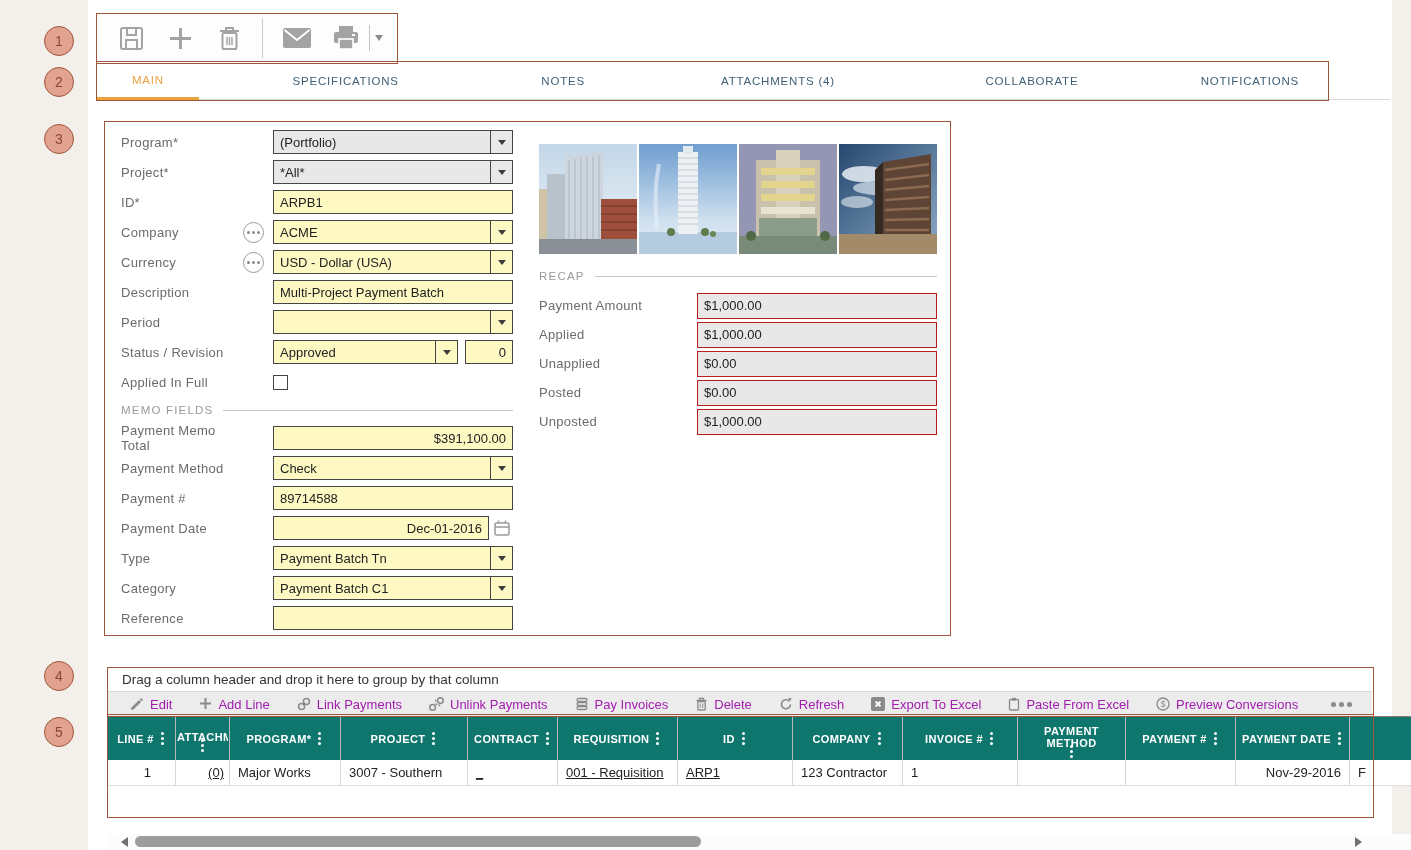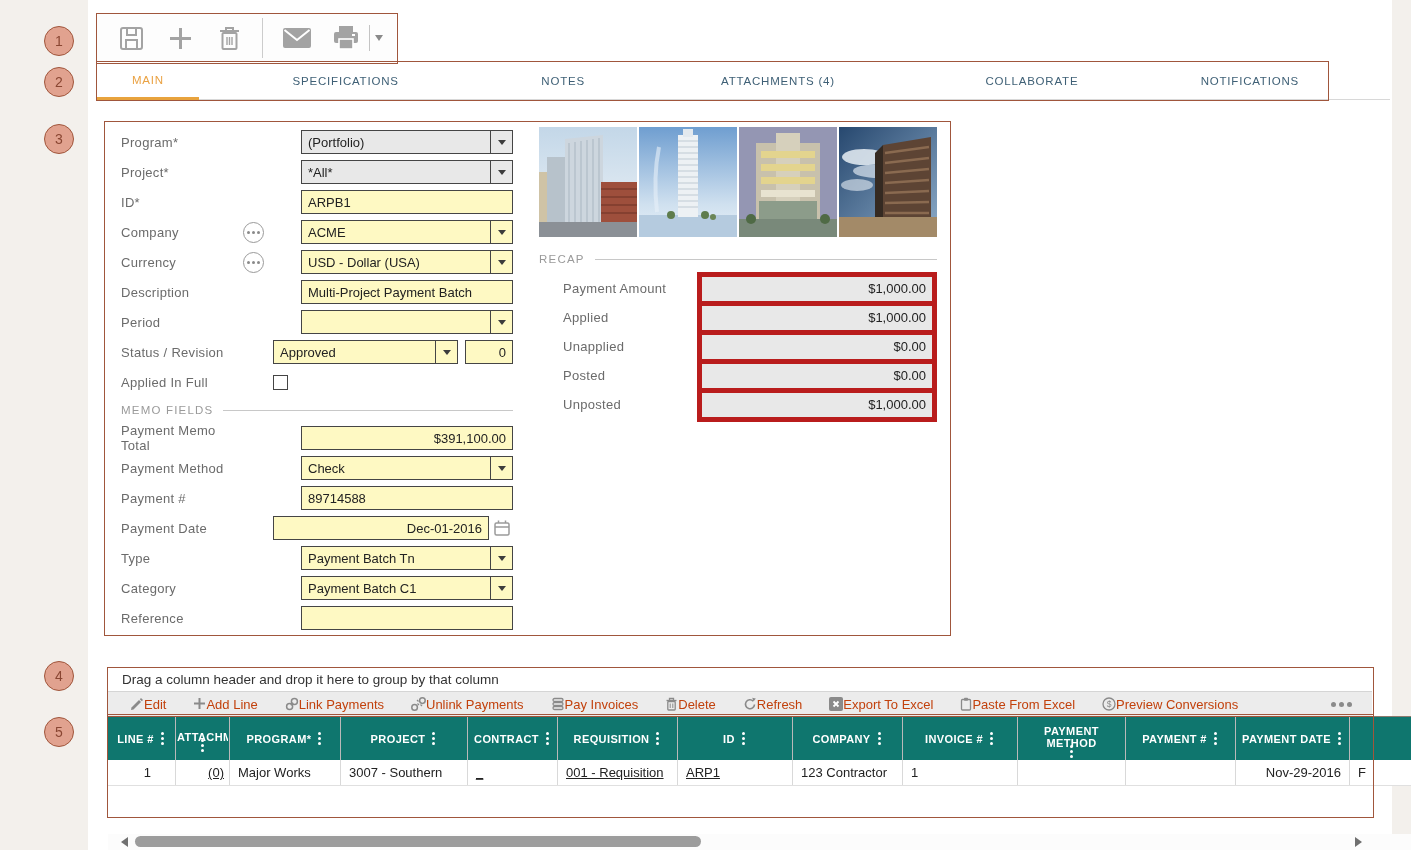--- a/index.html
+++ b/index.html
@@ -28,37 +28,37 @@
   .lookup{width:21px;height:21px;border:1px solid #9a9a9a;border-radius:50%;display:flex;align-items:center;justify-content:center;cursor:pointer;background:#fff;box-sizing:border-box;}
   .hdots{position:relative;width:3px;height:3px;border-radius:50%;background:#8a8a8a;}
   .hdots::before,.hdots::after{content:"";position:absolute;top:0;width:3px;height:3px;border-radius:50%;background:#8a8a8a;}
   .hdots::before{left:-5px;}.hdots::after{left:5px;}
   .box{position:relative;height:24px;border:1px solid #454545;background:#fef9c3;display:flex;align-items:center;box-sizing:border-box;font-size:13px;color:#222;}
   .box .val{flex:1;padding:0 6px;overflow:hidden;white-space:nowrap;}
   .box .val.right{text-align:right;}
   .box.disabled{background:#e8e8e8;}
   .arrow{width:21px;height:100%;border-left:1px solid #454545;display:flex;align-items:center;justify-content:center;flex:none;cursor:pointer;}
   .tri{width:0;height:0;border-left:4px solid transparent;border-right:4px solid transparent;border-top:5px solid #3c3c3c;}
-  .w240{width:240px;margin-left:28px;}
+  .w240{width:240px;}
   .cb{width:13px;height:13px;border:1px solid #454545;background:#fff;cursor:pointer;}
   .section-hdr{display:flex;align-items:center;height:26px;color:#9a9a9a;font-size:11.5px;letter-spacing:1.2px;}
   .section-hdr .rule{flex:1;height:1px;background:#c8c8c8;margin-left:10px;}
-  .rightcol{position:absolute;left:434px;top:5px;width:398px;}
+  .rightcol{position:absolute;left:434px;top:22px;width:398px;}
   .imgrow{display:flex;gap:2px;height:110px;overflow:hidden;}
   .imgrow .pimg{width:98px;height:110px;overflow:hidden;flex:none;}
-  .recap-rows{margin-top:2px;margin-left:24px;}
+  .recap-rows{margin-top:2px;}
   .recap-row{display:flex;align-items:center;height:29px;}
   .rlbl{flex:1;color:#6b6b6b;font-size:13px;letter-spacing:0.3px;}
-  .rbox{width:240px;height:22px;border:5px solid #b91c1c;background:#e8e8e8;display:flex;align-items:center;justify-content:flex-end;padding:12px 6px;box-sizing:border-box;font-size:13px;color:#222;flex:none;}
+  .rbox{width:240px;height:22px;border:1px solid #b91c1c;background:#e8e8e8;display:flex;align-items:center;justify-content:flex-start;padding:12px 6px;box-sizing:border-box;font-size:13px;color:#222;flex:none;}
   .cal{margin-left:4px;display:flex;align-items:center;cursor:pointer;}
   
   .grid{position:absolute;left:108px;top:668px;width:1303px;height:148px;z-index:5;}
   .groupbar{position:absolute;left:0;top:0;width:1264px;height:24px;background:#fff;border-bottom:1px solid #d5d5d5;box-sizing:border-box;font-size:13.5px;color:#333;line-height:23px;padding-left:14px;}
   .gtoolbar{position:absolute;left:0;top:24px;width:1264px;height:24px;background:#ececec;display:flex;align-items:center;padding-left:22px;box-sizing:border-box;}
-  .gtb-btn{display:flex;align-items:flex-start;margin-right:27px;cursor:pointer;color:#c2410c;font-size:13px;white-space:nowrap;}
+  .gtb-btn{display:flex;align-items:flex-start;gap:6px;margin-right:27px;cursor:pointer;color:#a21caf;font-size:13px;white-space:nowrap;}
   .gtb-btn svg{flex:none;}
   .gtb-more{margin-left:auto;margin-right:28px;cursor:pointer;display:flex;}
   .mdots{position:relative;width:5px;height:5px;border-radius:50%;background:#8a8a8a;}
   .mdots::before,.mdots::after{content:"";position:absolute;top:0;width:5px;height:5px;border-radius:50%;background:#8a8a8a;}
   .mdots::before{left:-8px;}.mdots::after{left:8px;}
   .tbl{position:absolute;left:0;top:48px;width:1303px;}
   .thead{display:flex;background:#0f766e;height:44px;border-top:1px solid #8d7a6e;box-sizing:border-box;}
   .th{display:flex;align-items:center;justify-content:center;flex-wrap:wrap;row-gap:1px;column-gap:5px;color:#fff;font-size:11px;font-weight:bold;letter-spacing:0.4px;border-right:1px solid #b9b9b9;box-sizing:border-box;text-align:center;padding:2px 1px;overflow:hidden;cursor:pointer;align-content:center;}
   .th .th-label{max-width:100%;}
   .th.clip .th-label{white-space:nowrap;overflow:hidden;}

